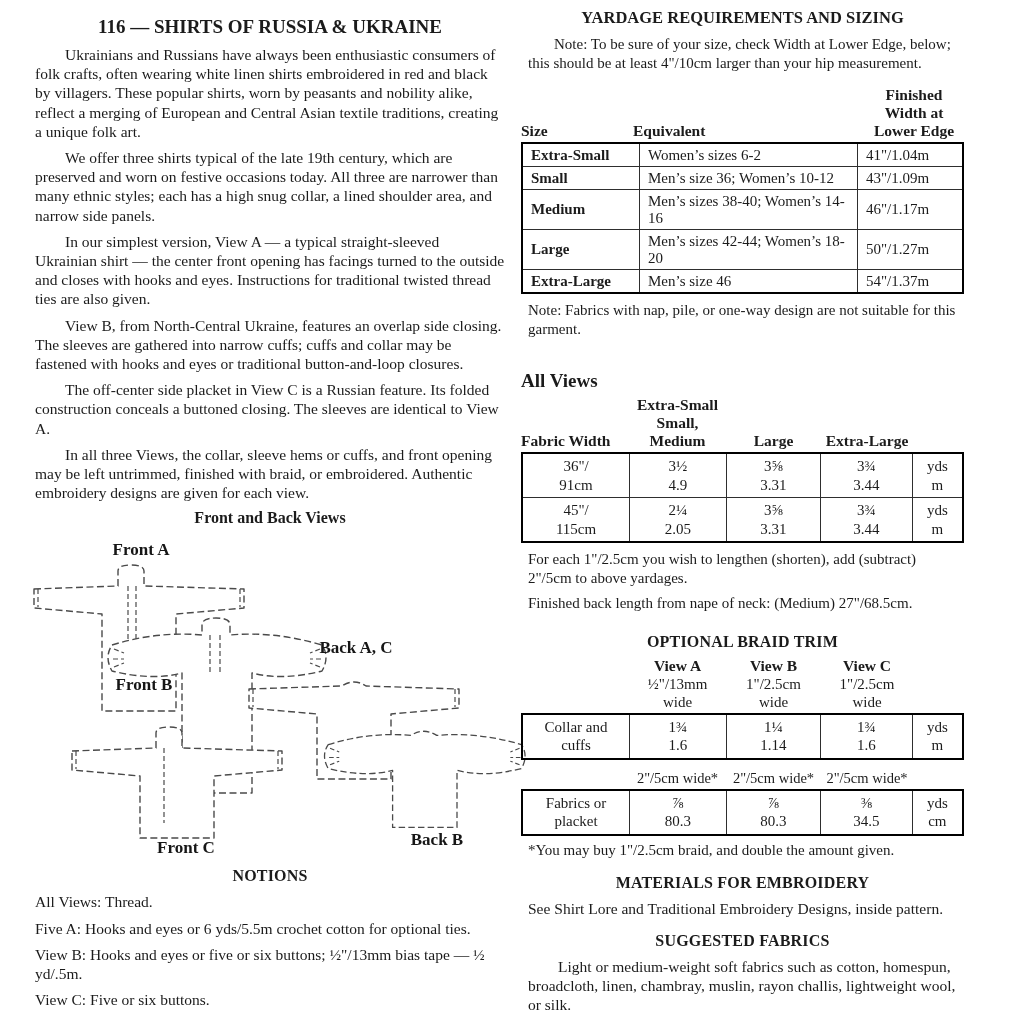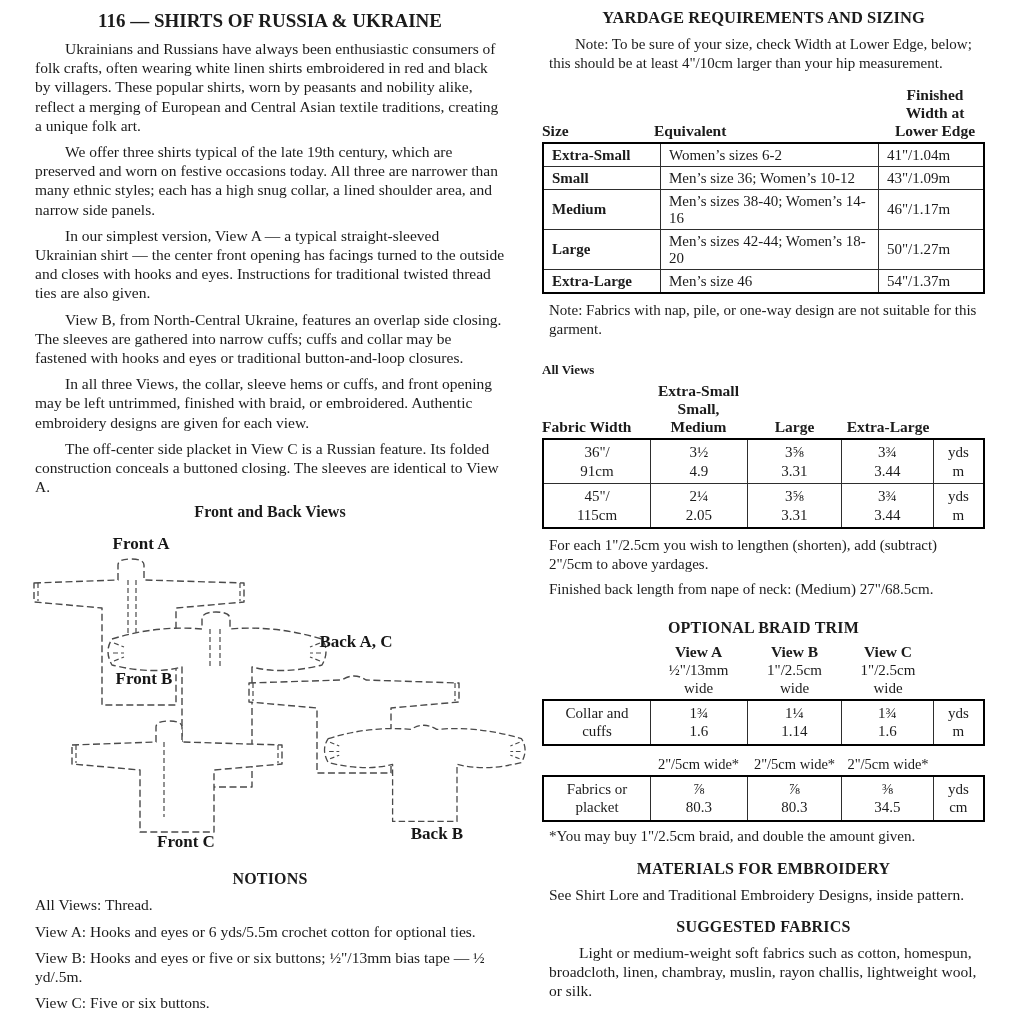--- a/index.html
+++ b/index.html
@@ -1,24 +1,24 @@
 <!DOCTYPE html>
 <html><head>
 <meta charset="utf-8">
 <style>
   html,body{margin:0;padding:0;background:#fff;}
   body{width:1021px;height:1024px;overflow:hidden;font-family:"Liberation Serif",serif;color:#1b1b1b;}
   .page{position:relative;width:1021px;height:1024px;background:#fff;}
   .col-left{position:absolute;left:28px;top:6px;width:484px;}
-  .col-right{position:absolute;left:542px;top:6px;width:443px;}
+  .col-right{position:absolute;left:521px;top:6px;width:443px;}
   p{margin:7px;font-size:15.5px;line-height:19.2px;}
   .indent{text-indent:30px;}
   b{font-weight:normal;text-align:right;}
-  .doc-title{font-size:19px;font-weight:bold;text-align:center;margin:4px 0 3px;}
-  .sec-head{font-size:16px;font-weight:bold;text-align:center;letter-spacing:.2px;margin-top:9px;}
+  .doc-title{font-size:19px;font-weight:bold;text-align:center;margin:10px 0 3px;}
+  .sec-head{font-size:16px;font-weight:bold;text-align:center;letter-spacing:.2px;}
   .fig-head{font-size:16px;font-weight:bold;text-align:center;}
   
   .diagram{position:relative;width:520px;height:340px;margin-left:-14px;}
   .shirt{fill:#fff;stroke:#4a4a4a;stroke-width:1.4;stroke-dasharray:7 3.5;stroke-linejoin:round;}
   .inner{fill:none;stroke:#4a4a4a;stroke-width:1.2;stroke-dasharray:5 3;}
   .fig-label{font:bold 17px "Liberation Serif",serif;fill:#161616;text-anchor:middle;}
   
   .notions p{margin-top:7px;}
   
   .rtitle{font-size:16.5px;font-weight:bold;text-align:center;margin:2px 0 6px;}
@@ -35,42 +35,42 @@
   
   .grid5{display:grid;grid-template-columns:108px 97px 95px 92px 51px;}
   .g-bold{font-weight:bold;}
   .yard-head{align-items:end;font-size:15.5px;line-height:18px;margin-top:4px;}
   .yard-head div{text-align:center;}
   .yard-head .c1{text-align:left;font-weight:bold;}
   .vtable{width:443px;border:2.5px solid #000;font-size:15px;margin-top:2px;}
   .vtable td{border-left:1px solid #2e2e2e;text-align:center;padding:3px 4px;line-height:18.5px;vertical-align:middle;}
   .vtable td:first-child{border-left:none;}
   .vtable tr + tr td{border-top:1px solid #2e2e2e;}
-  .allviews{font-weight:bold;font-size:13px;margin-top:24px;}
+  .allviews{font-weight:bold;font-size:19px;margin-top:32px;}
   .smallnote{font-size:15px;line-height:18.5px;margin-top:7px;}
   .braid-head{margin-top:6px;font-size:15px;line-height:18px;}
   .braid-head .bh{text-align:center;}
   .braid-head .view{font-weight:bold;font-size:15.5px;}
   .wide-note{font-size:14.5px;margin-top:10px;margin-bottom:2px;}
   .wide-note div{text-align:center;}
   .footnote{font-size:15px;margin-top:5px;} .mt14{margin-top:14px;} .mt16{margin-top:20px;}
 </style>
 </head>
 <body>
 
 <div class="page">
 
   <div class="col-left">
     <div class="doc-title">116 — SHIRTS OF RUSSIA &amp; UKRAINE</div>
     <p class="indent">Ukrainians and Russians have always been enthusiastic consumers of folk crafts, often wearing white linen shirts embroidered in red and black by villagers. These popular shirts, worn by peasants and nobility alike, reflect a merging of European and Central Asian textile traditions, creating a unique folk art.</p>
     <p class="indent">We offer three shirts typical of the late 19th century, which are preserved and worn on festive occasions today. All three are narrower than many ethnic styles; each has a high snug collar, a lined shoulder area, and narrow side panels.</p>
     <p class="indent">In our simplest version, <b>View A</b> — a typical straight-sleeved Ukrainian shirt — the center front opening has facings turned to the outside and closes with hooks and eyes. Instructions for traditional twisted thread ties are also given.</p>
     <p class="indent"><b>View B</b>, from North-Central Ukraine, features an overlap side closing. The sleeves are gathered into narrow cuffs; cuffs and collar may be fastened with hooks and eyes or traditional button-and-loop closures.</p>
+    <p class="indent">The off-center side placket in <b>View C</b> is a Russian feature. Its folded construction conceals a buttoned closing. The sleeves are identical to <b>View A</b>.</p>
     <p class="indent">In all three Views, the collar, sleeve hems or cuffs, and front opening may be left untrimmed, finished with braid, or embroidered. Authentic embroidery designs are given for each view.</p>
-    <p class="indent">The off-center side placket in <b>View C</b> is a Russian feature. Its folded construction conceals a buttoned closing. The sleeves are identical to <b>View A</b>.</p>
 
     <div class="fig-head">Front and Back Views</div>
 
     <div class="diagram">
       <svg width="520" height="340" viewBox="0 0 520 340">
 
         <g transform="translate(20,34)">
           <path class="shirt" d="M0,28 L84,25 L84,10 Q84,4 97,4 Q110,4 110,10 L110,25 L210,28 L210,47 L142,53 L142,150 L68,150 L68,53 L0,47 Z"></path>
           <path class="inner" d="M94,25 L94,92 M102,25 L102,92 M4,28 L4,46 M206,28 L206,46"></path>
         </g>
@@ -98,21 +98,21 @@
           <path class="shirt" d="M10,30 Q55,16 100,20 Q114,11 128,20 Q173,16 220,30 Q228,42 220,56 Q180,66 150,58 L150,120 L80,120 L80,58 Q50,66 10,56 Q2,42 10,30 Z"></path>
           <path class="inner" d="M12,34 L22,38 M11,44 L22,44 M12,52 L22,48 M218,34 L208,38 M219,44 L208,44 M218,52 L208,48"></path>
         </g>
         <text class="fig-label" x="423" y="318">Back B</text>
       </svg>
     </div>
 
     <div class="notions">
       <div class="sec-head">NOTIONS</div>
       <p><b>All Views:</b> Thread.</p>
-      <p><b>View A:</b> Hooks and eyes or 6 yds/5.5m crochet cotton for optional ties.</p>
+      <p><b>Five A:</b> Hooks and eyes or 6 yds/5.5m crochet cotton for optional ties.</p>
       <p><b>View B:</b> Hooks and eyes or five or six buttons; ½"/13mm bias tape — ½ yd/.5m.</p>
       <p><b>View C:</b> Five or six buttons.</p>
     </div>
   </div>
 
   <div class="col-right">
     <div class="rtitle">YARDAGE REQUIREMENTS AND SIZING</div>
     <p class="rnote"><b>Note:</b> To be sure of your size, check <b>Width at Lower Edge</b>, below; this should be at least 4"/10cm larger than your hip measurement.</p>
 
     <div class="size-head">

